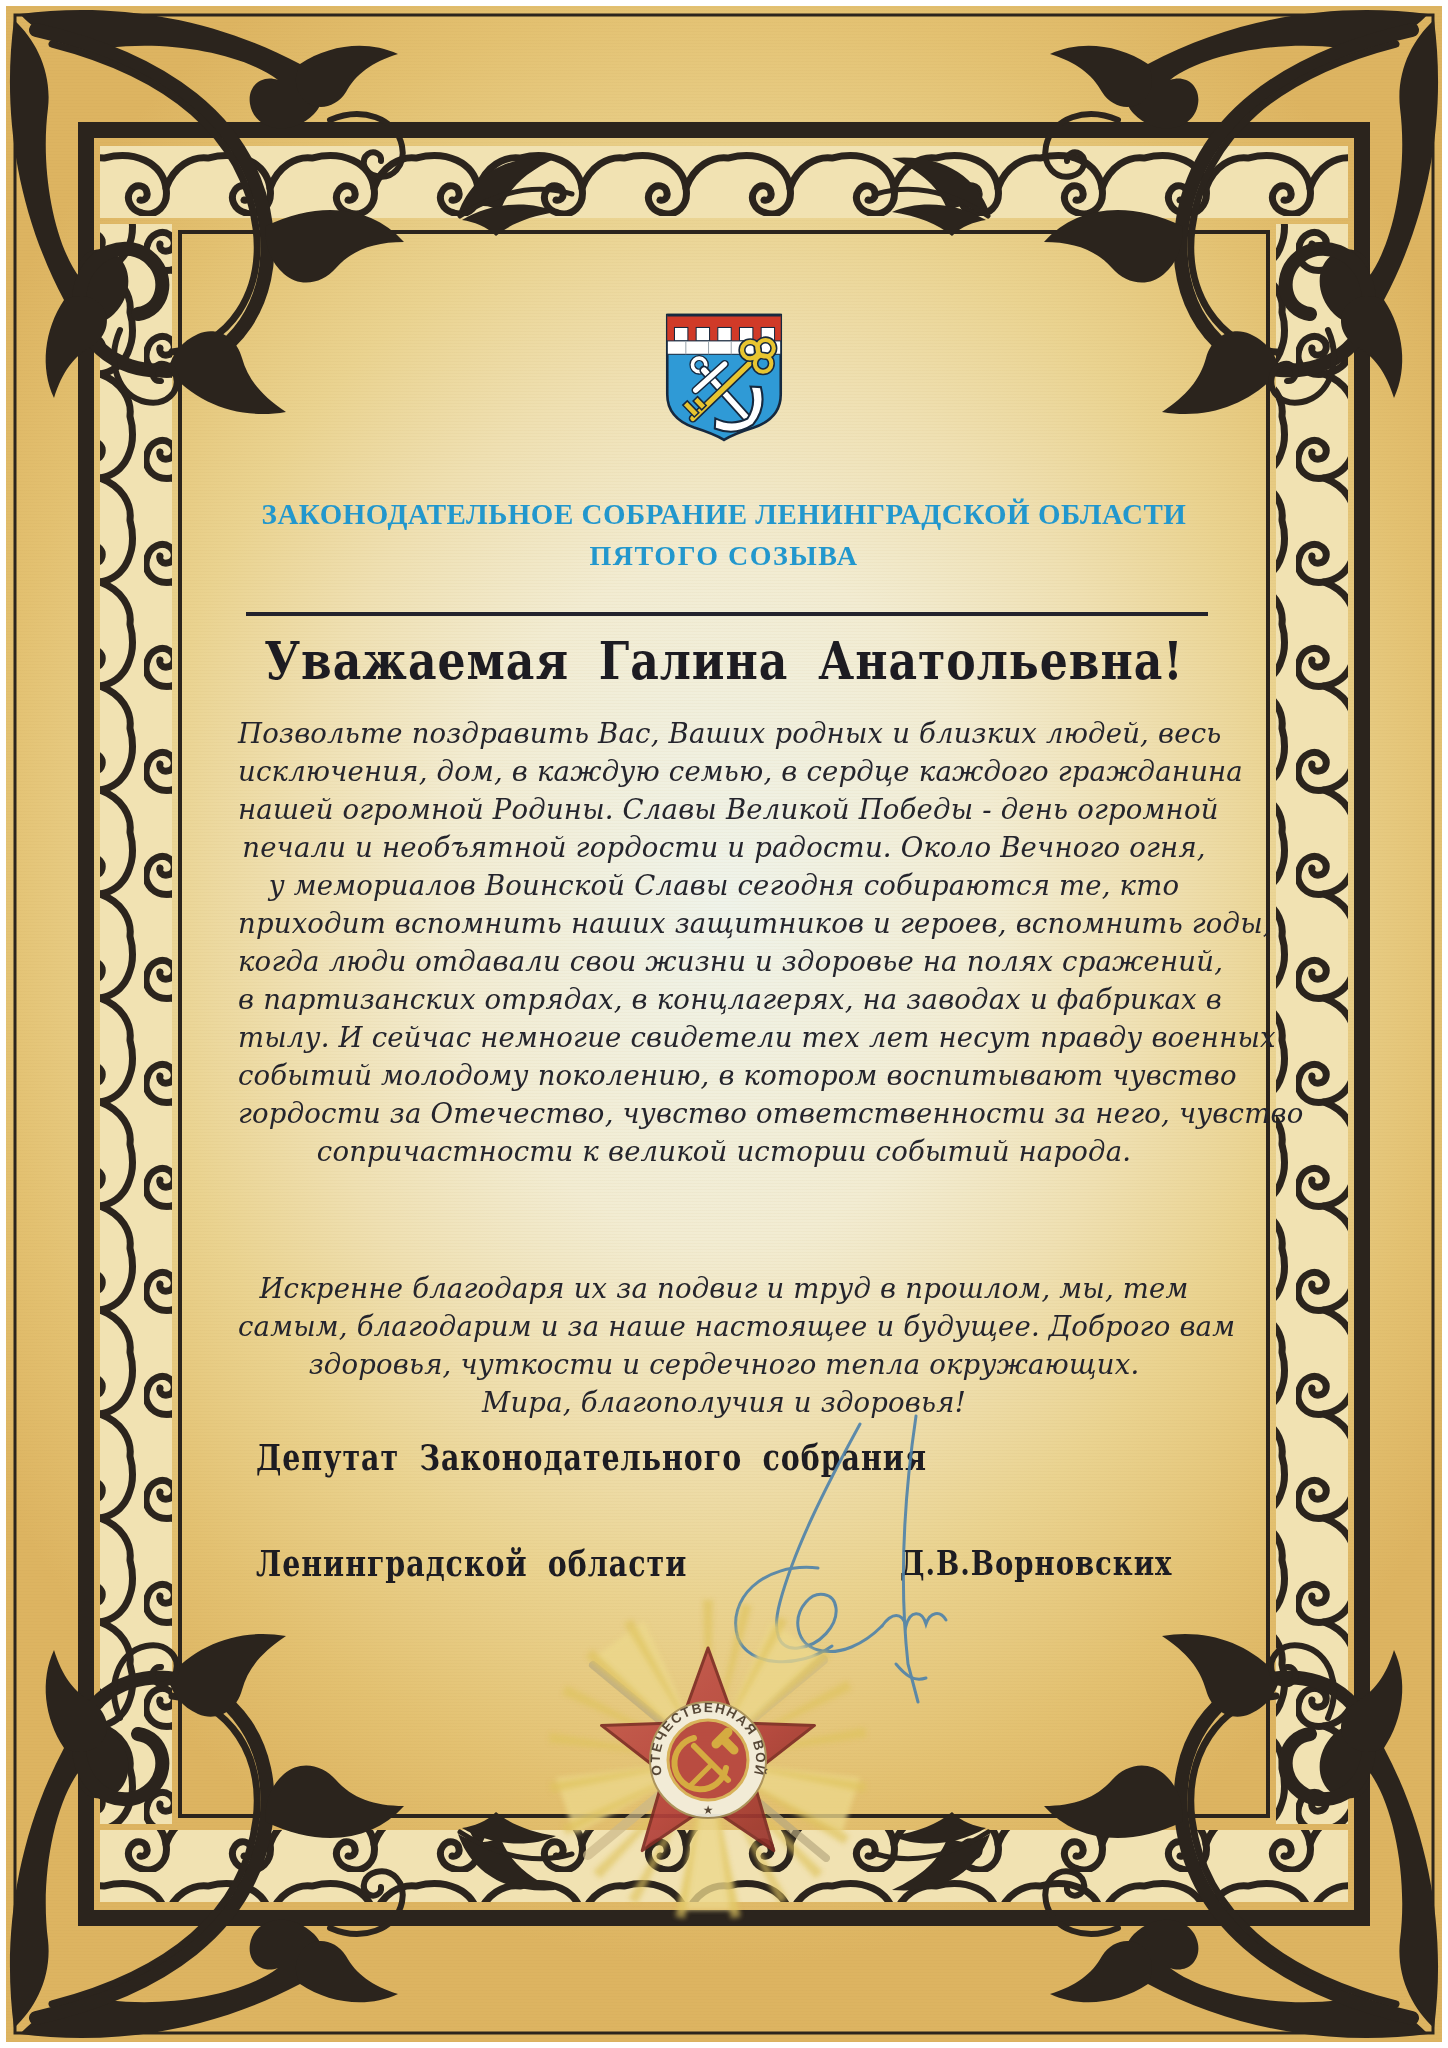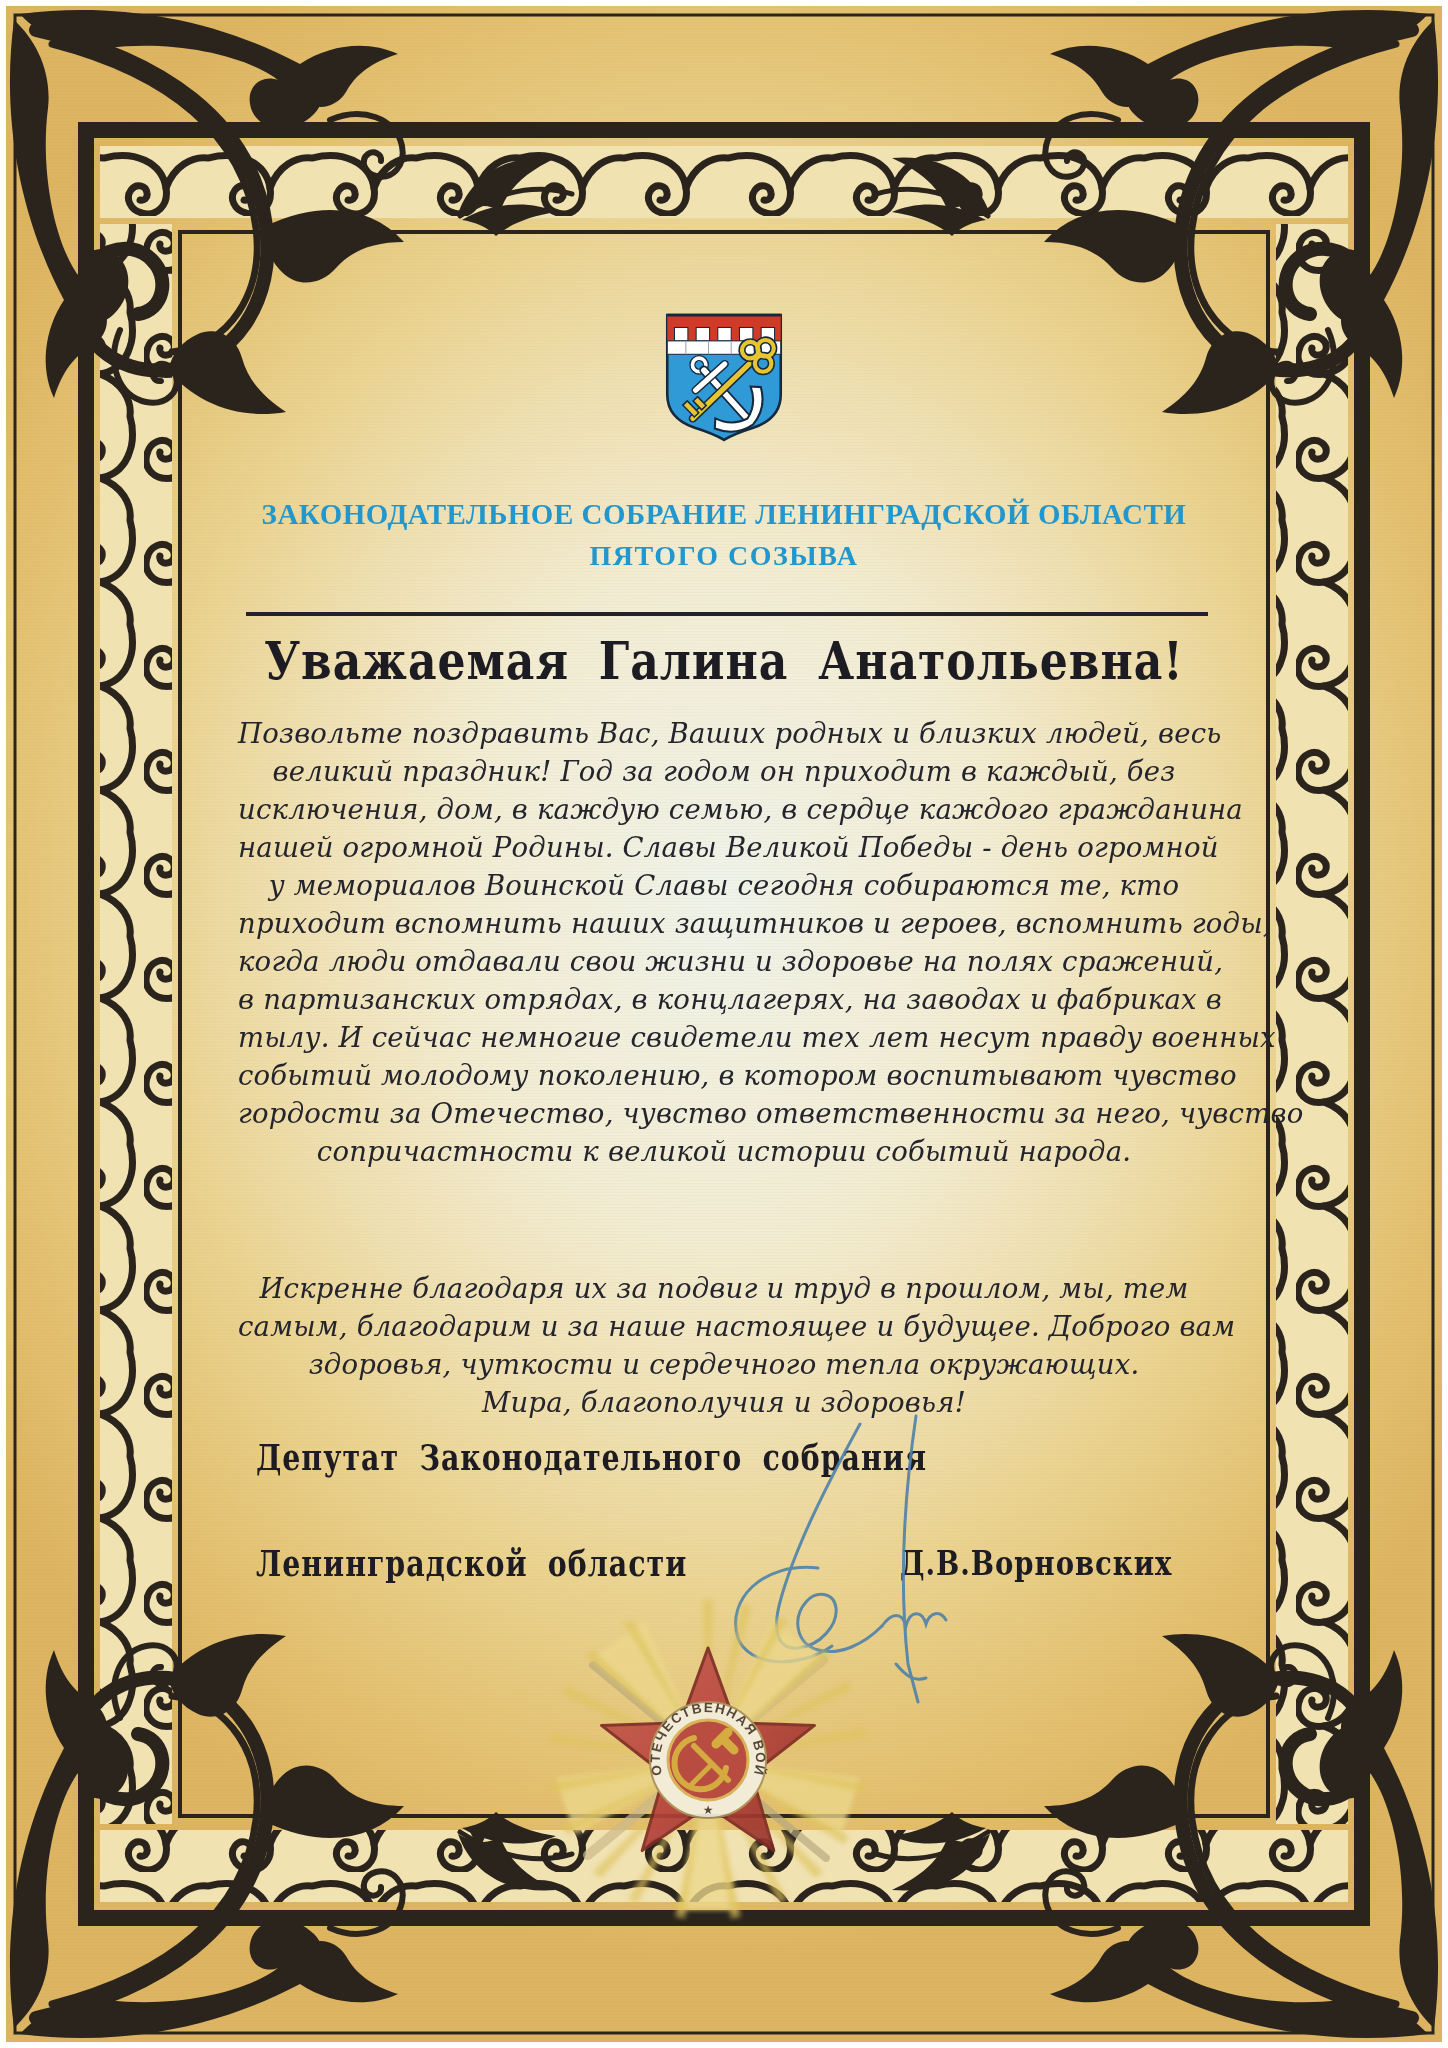--- a/index.html
+++ b/index.html
@@ -223,23 +223,23 @@
     <div class="hdr hdr1">ЗАКОНОДАТЕЛЬНОЕ СОБРАНИЕ ЛЕНИНГРАДСКОЙ ОБЛАСТИ</div>
     <div class="hdr hdr2">ПЯТОГО СОЗЫВА</div>
 
     <div class="rule"></div>
 
     <div class="salutation">Уважаемая Галина Анатольевна!</div>
 
     <div class="bodyblock body1">
 
     <div>Позвольте поздравить Вас, Ваших родных и близких людей, весь</div>
-        <div>великий праздник! Год за годом он приходит в каждый, без</div>
         <div>исключения, дом, в каждую семью, в сердце каждого гражданина</div>
         <div>нашей огромной Родины. Славы Великой Победы - день огромной</div>
+        <div>печали и необъятной гордости и радости. Около Вечного огня,</div>
         <div>у мемориалов Воинской Славы сегодня собираются те, кто</div>
         <div>приходит вспомнить наших защитников и героев, вспомнить годы,</div>
         <div>когда люди отдавали свои жизни и здоровье на полях сражений,</div>
         <div>в партизанских отрядах, в концлагерях, на заводах и фабриках в</div>
         <div>тылу. И сейчас немногие свидетели тех лет несут правду военных</div>
         <div>событий молодому поколению, в котором воспитывают чувство</div>
         <div>гордости за Отечество, чувство ответственности за него, чувство</div>
         <div>сопричастности к великой истории событий народа.</div>
       </div>
     <div class="bodyblock body2">

